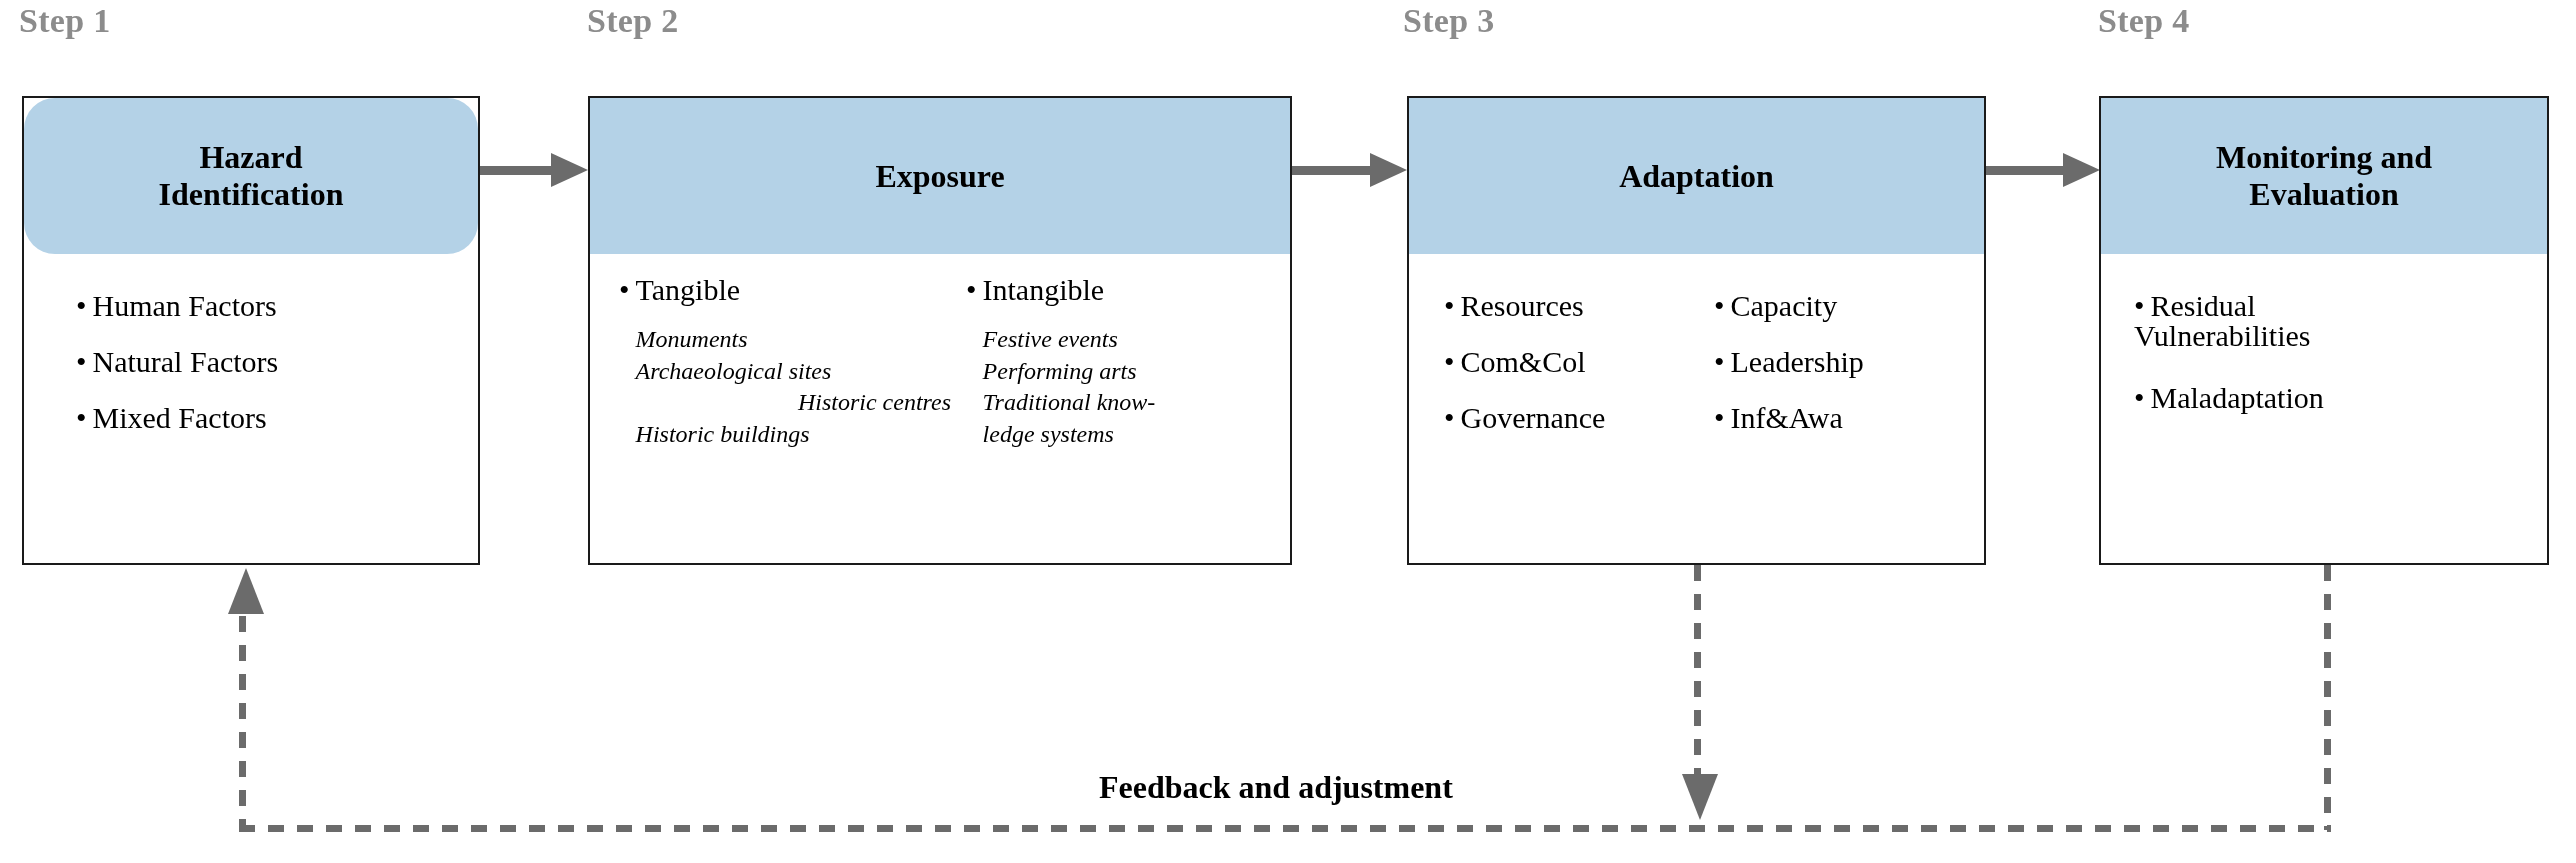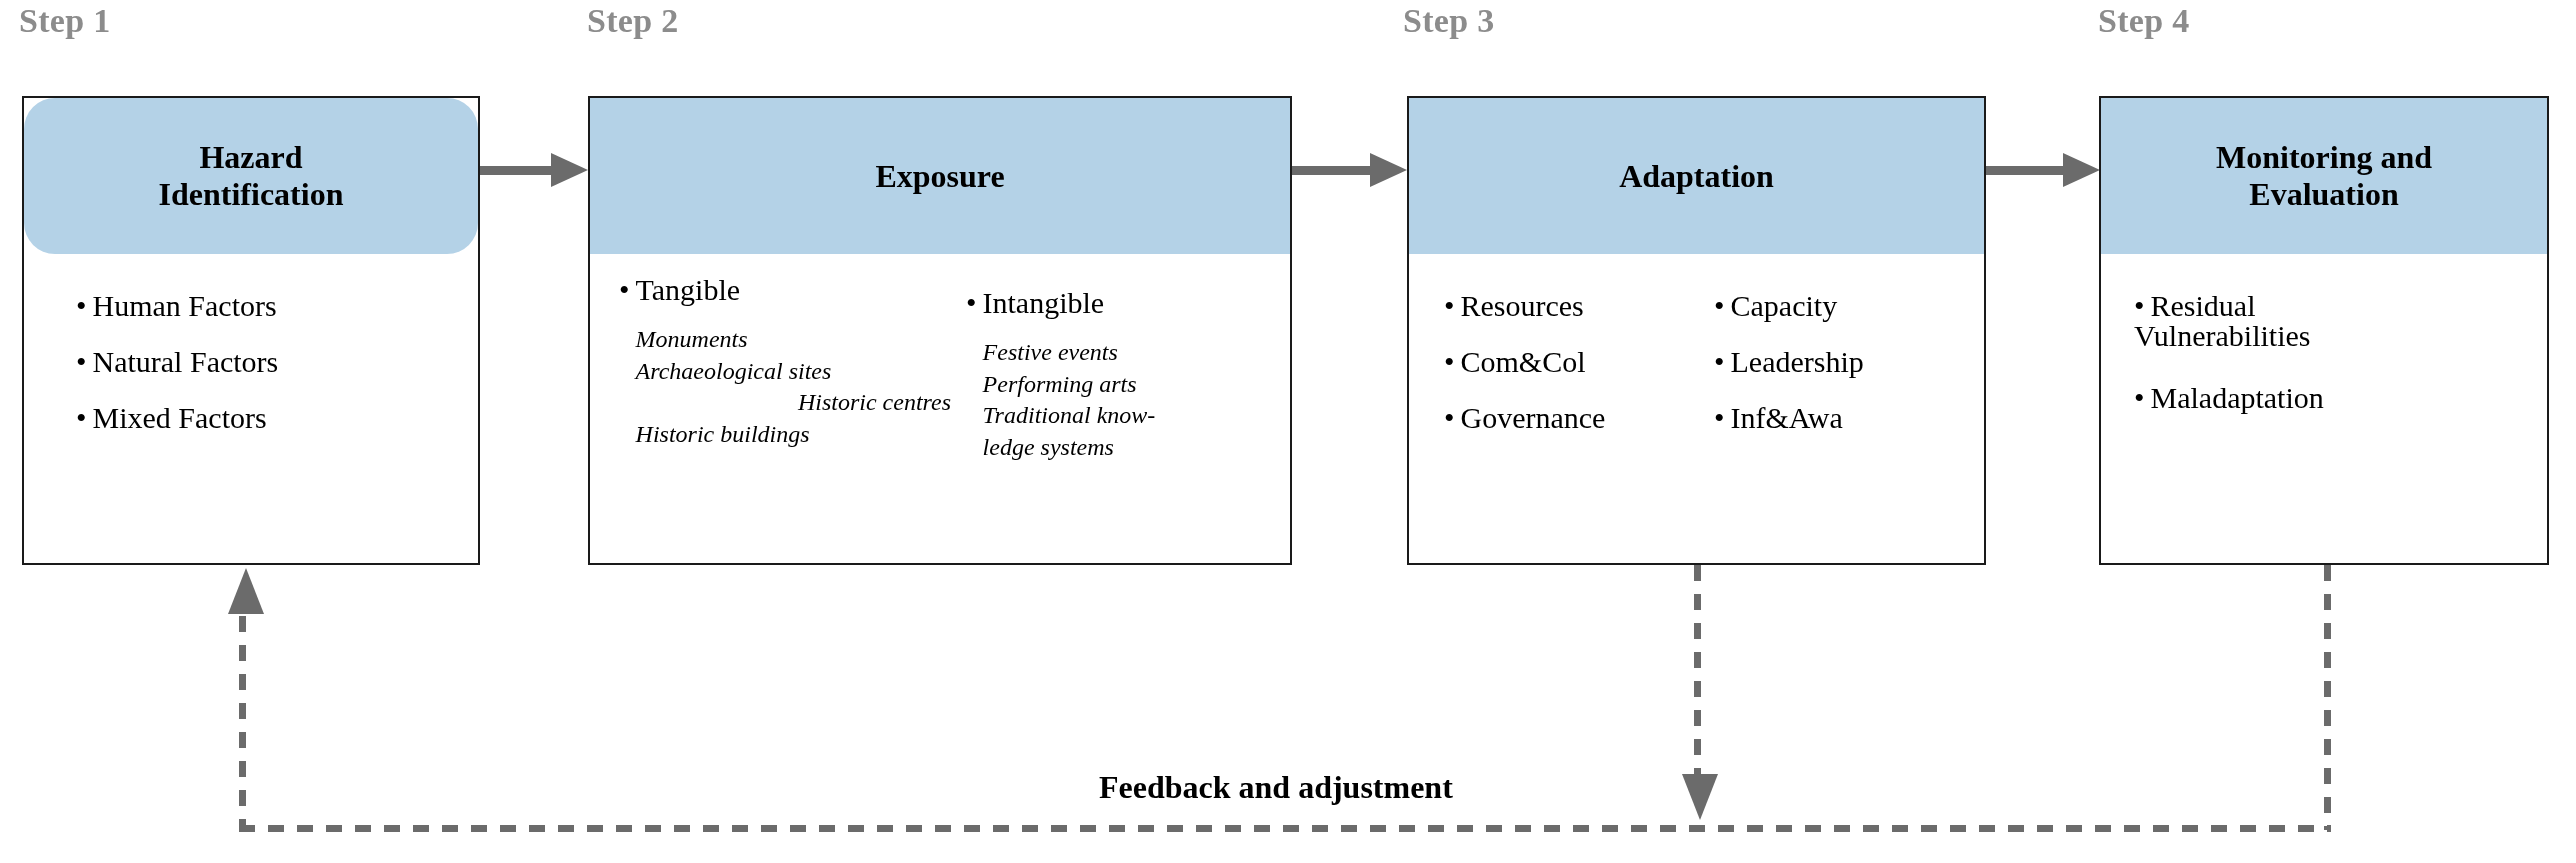--- a/index.html
+++ b/index.html
@@ -186,21 +186,21 @@
 
       <div class="bullet-col" style="left:29px; top:21px; width:332px;">
         <div class="bullet-item" style="margin-bottom:19px;"><span class="bdot">•</span><span>Tangible</span></div>
         <div class="sub-item" style="padding-left:16.6px;">Monuments</div>
         <div class="sub-item" style="padding-left:16.6px;">Archaeological sites</div>
         <div class="sub-item" style="padding-left:16.6px;text-align:right;">Historic centres</div>
         <div class="sub-item" style="padding-left:16.6px;">Historic buildings</div>
       </div>
 
       <div class="bullet-col" style="left:376px; top:21px; width:319px;">
-        <div class="bullet-item" style="margin-bottom:19px;margin-top:13px;"><span class="bdot">•</span><span>Intangible</span></div>
+        <div class="bullet-item" style="margin-bottom:19px;"><span class="bdot">•</span><span>Intangible</span></div>
         <div class="sub-item" style="padding-left:16.6px;">Festive events</div>
         <div class="sub-item" style="padding-left:16.6px;">Performing arts</div>
         <div class="sub-item" style="padding-left:16.6px;font-family:Liberation Serif, serif;">Traditional know-</div>
         <div class="sub-item" style="padding-left:16.6px;">ledge systems</div>
       </div>
     </div>
   </div>
 
   <div class="connector" style="left:1292px; top:153px; width:116px;">
     <div class="shaft" style="width:82px;"></div>

